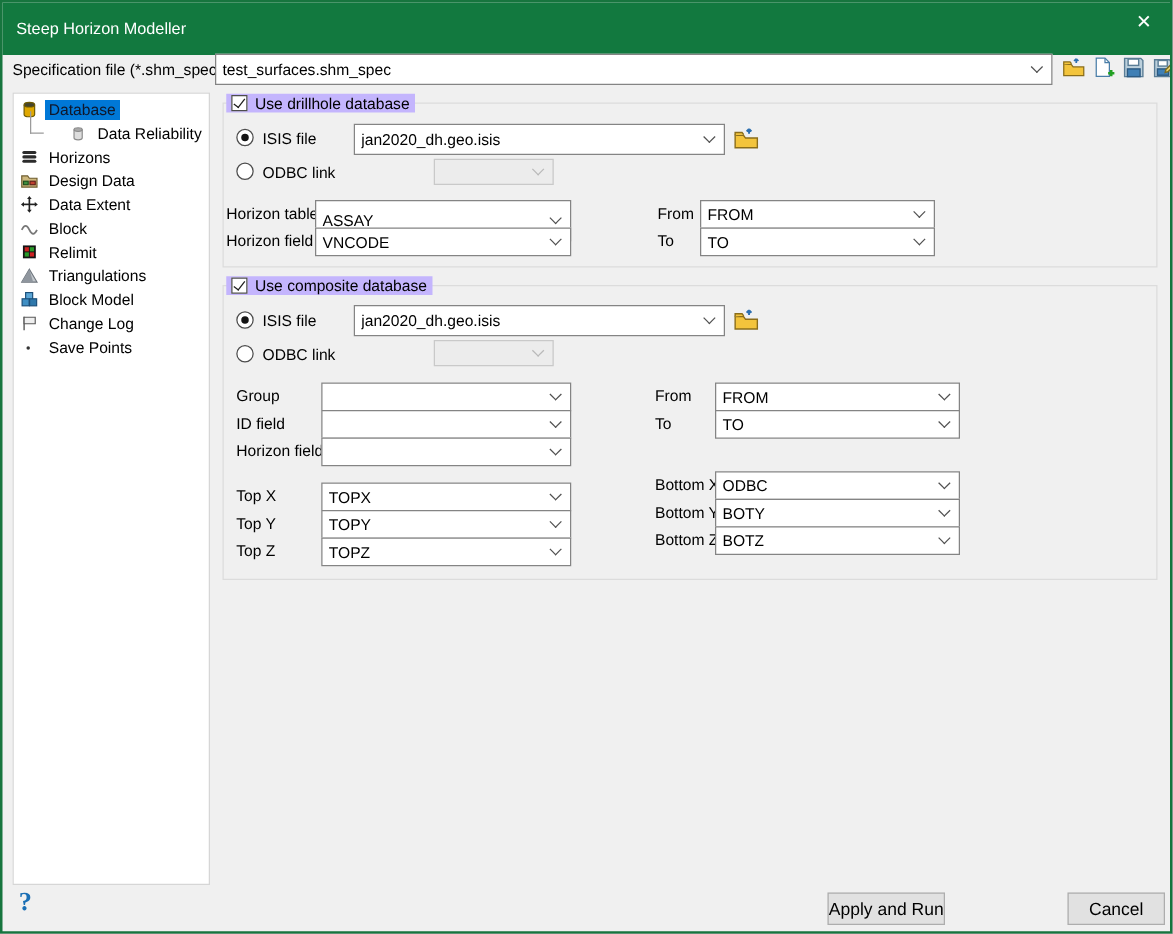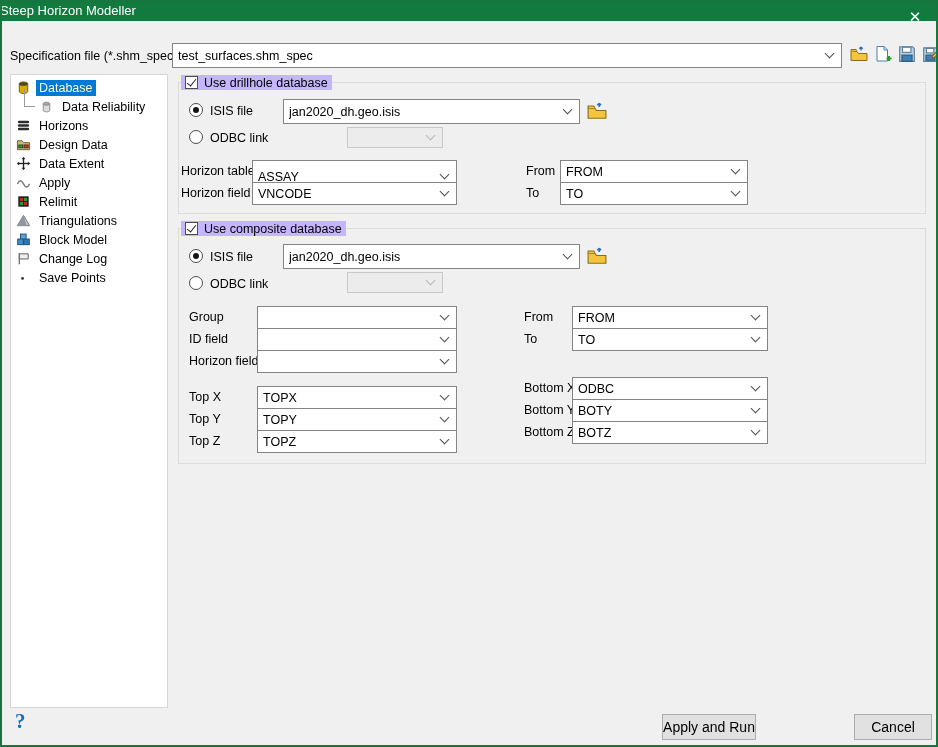--- a/index.html
+++ b/index.html
@@ -7,23 +7,23 @@
   body { font-family:"Liberation Sans", sans-serif; }
 
   .dialog {
     position:relative; width:938px; height:747px;
     background:#f0f0f0; border:2px solid #17753e;
     overflow:hidden; font-size:12.5px; color:#000;
   }
 
   
   .titlebar {
-    position:absolute; left:-2px; top:-2px; right:-2px; height:21px;
+    position:absolute; left:-2px; top:-2px; right:-2px; height:44px;
     background:#12793f; color:#fff; display:flex; align-items:center;
-    font-size:13px;
+    padding-left:13px; font-size:13px;
   }
   .close-btn {
     position:absolute; right:0; top:0; width:46px; height:33px;
     display:flex; align-items:center; justify-content:center;
     color:#fff; font-size:15px; cursor:default;
   }
 
   
   .lbl { position:absolute; white-space:nowrap; line-height:15px; }
   .spec-tools { position:absolute; left:847px; top:42px; display:flex; gap:4px; }
@@ -71,27 +71,27 @@
   }
 
   
   .tree {
     position:absolute; left:8px; top:72px; width:158px; height:634px;
     background:#fff; border:1px solid #d6d6d6; padding-top:3px; overflow:hidden;
   }
   .tree-item { display:flex; align-items:center; height:19px; padding-left:5px; position:relative; }
   .tree-item .ticon { width:15px; height:15px; display:inline-flex; margin-right:5px; flex:0 0 auto; }
   .tree-item .ticon svg { width:15px; height:15px; }
-  .tree-item.child { padding-left:28px; }
+  .tree-item.child { padding-left:44px; }
   .tree-item.child::before {
     content:""; position:absolute; left:13px; top:-8px; width:10px; height:17px;
     border-left:1px solid #9b9b9b; border-bottom:1px solid #9b9b9b;
   }
   .tree-label { white-space:nowrap; padding:1px 3px; }
-  .tree-label.selected { background:#0078d7; color:#fef9c3; }
+  .tree-label.selected { background:#0078d7; color:#0f172a; }
 
   .folder-btn { position:absolute; width:20px; height:18px; }
   .folder-btn svg { width:20px; height:18px; }
 
   
   .help-btn {
     position:absolute; left:13px; top:707px; color:#1a6fb5;
     font-size:21px; font-weight:bold; font-family:"Liberation Serif", serif;
   }
   .btn {
@@ -199,21 +199,21 @@
           </svg>
         </span>
     <span class="tree-label">Data Extent</span>
   </div>
       <div class="tree-item">
     <span class="ticon">
           <svg viewBox="0 0 16 16">
             <path d="M1.5 9.5c2.2-4.5 4.3-4.5 6.5 0s4.3 4.5 6.5 0" fill="none" stroke="#787878" stroke-width="1.5"></path>
           </svg>
         </span>
-    <span class="tree-label">Apply</span>
+    <span class="tree-label">Block</span>
   </div>
       <div class="tree-item">
     <span class="ticon">
           <svg viewBox="0 0 16 16">
             <rect x="2.5" y="2.5" width="11" height="11" fill="#141414"></rect>
             <rect x="4" y="4" width="3.6" height="3.6" fill="#cc2222"></rect>
             <rect x="8.4" y="4" width="3.6" height="3.6" fill="#2a9a2a"></rect>
             <rect x="4" y="8.4" width="3.6" height="3.6" fill="#2a9a2a"></rect>
             <rect x="8.4" y="8.4" width="3.6" height="3.6" fill="#cc2222"></rect>
           </svg>

